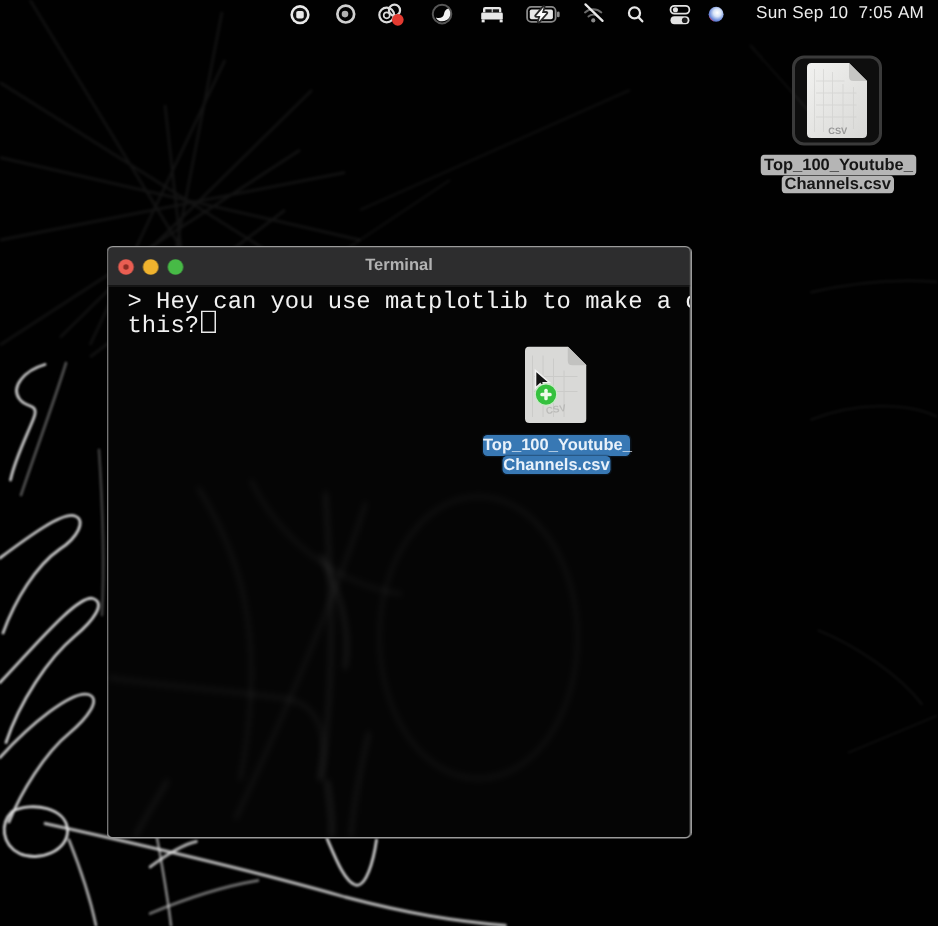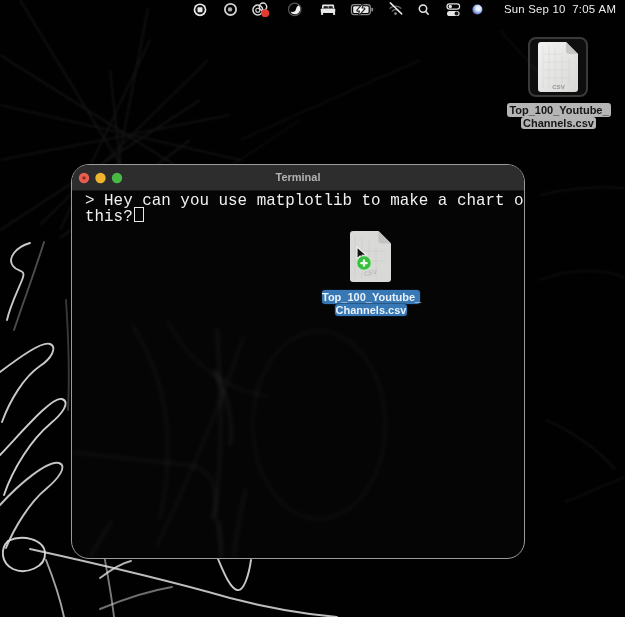--- a/index.html
+++ b/index.html
@@ -147,21 +147,21 @@
     <line x1="6" y1="12" x2="25" y2="12"></line>
       <line x1="6" y1="20" x2="33" y2="20"></line>
     <line x1="6" y1="28" x2="33" y2="28"></line>
       <line x1="6" y1="36" x2="33" y2="36"></line>
   </g>
   <text x="20.5" y="47" font-family="Liberation Sans" font-size="6.2" font-weight="bold" fill="#979797" text-anchor="middle">CSV</text>
 </svg>
 <div class="abs gs" style="left:507px;top:103px;width:104px;height:14px;background:#b5b5b5;border-radius:3px;color:#161616;font-size:11px;font-weight:bold;text-align:center;line-height:14px;">Top_100_Youtube_</div>
 <div class="abs gs" style="left:521px;top:117px;width:75px;height:12px;background:#b5b5b5;border-radius:3px;color:#161616;font-size:11px;font-weight:bold;text-align:center;line-height:13px;">Channels.csv</div>
 
-<div class="abs" style="left:71px;top:164px;width:454px;height:395px;border:1px solid #9b9b9b;border-radius:18px;box-sizing:border-box;background:#050505;overflow:hidden;">
+<div class="abs" style="left:71px;top:164px;width:390px;height:395px;border:1px solid #9b9b9b;border-radius:4px;box-sizing:border-box;background:#050505;overflow:hidden;">
 
   <div class="abs" style="left:0;top:0;width:100%;height:25px;background:#2d2d2e;border-bottom:1px solid #151515;">
     <svg class="abs" style="left:0;top:0" width="140" height="25">
       <circle cx="12" cy="13" r="5.2" fill="#ea5e52"></circle>
       <circle cx="12" cy="13" r="1.8" fill="#8e2d24"></circle>
       <circle cx="28.5" cy="13" r="5.2" fill="#f0b32e"></circle>
       <circle cx="45" cy="13" r="5.2" fill="#47ba46"></circle>
     </svg>
     <div class="gs" style="text-align:center;line-height:25px;color:#b2b2b2;font-size:11px;font-weight:bold;">Terminal</div>
   </div>

